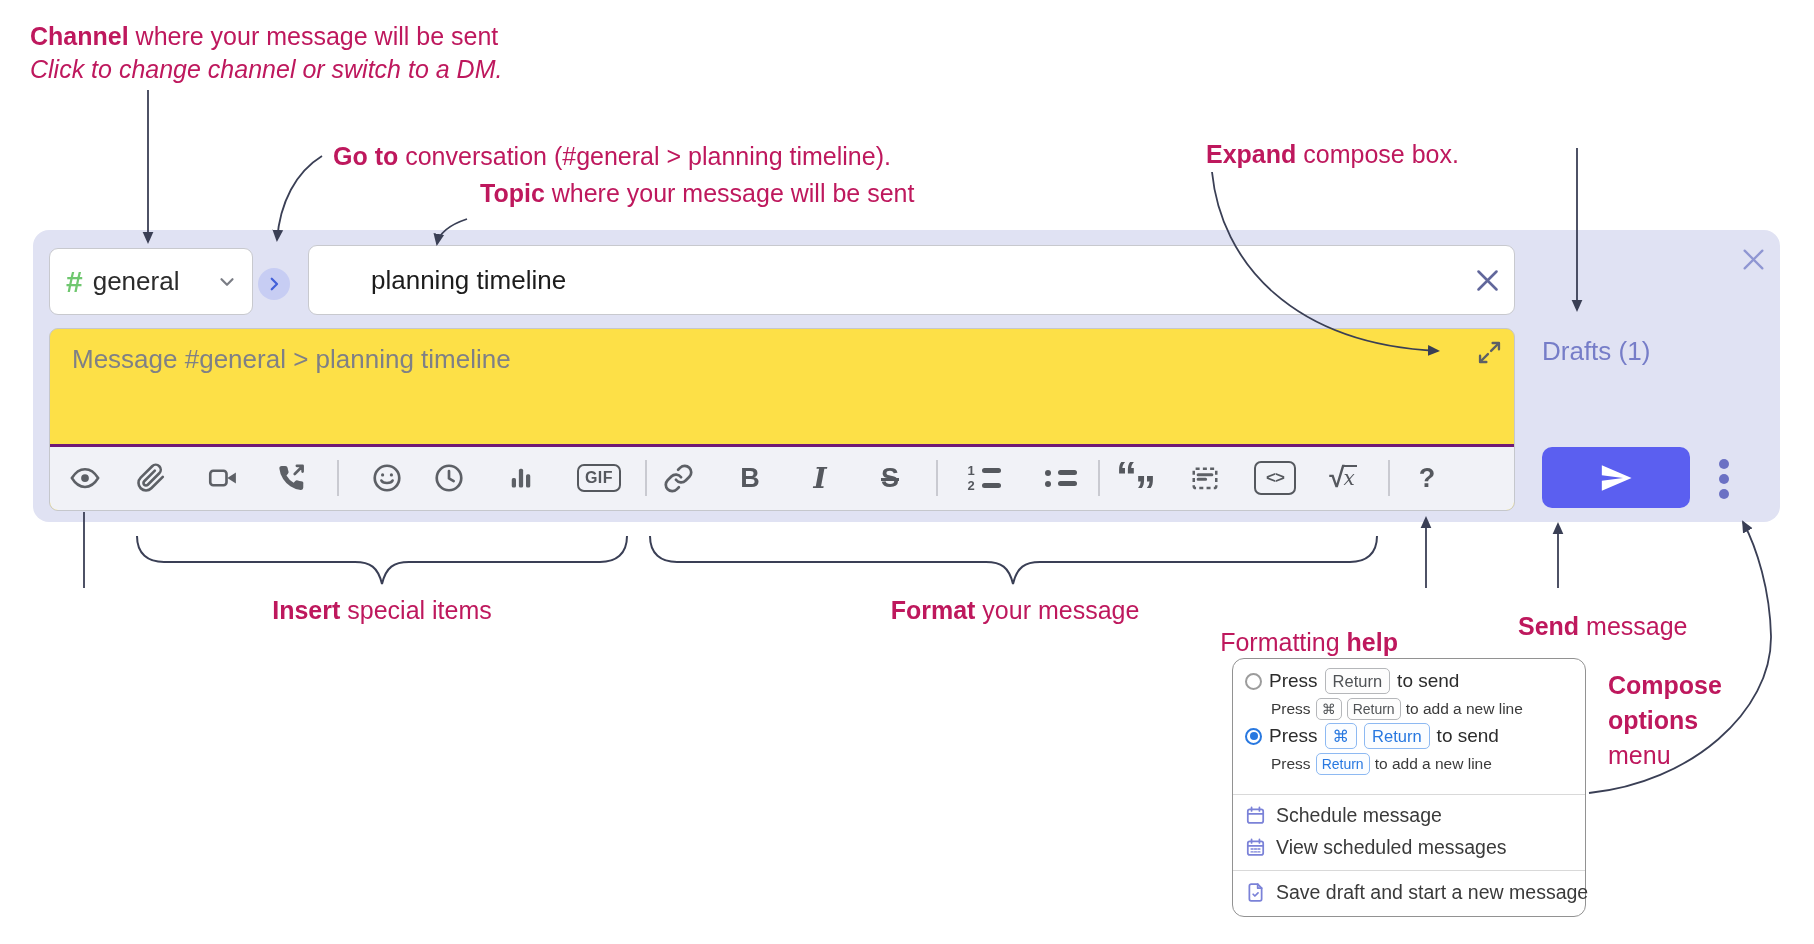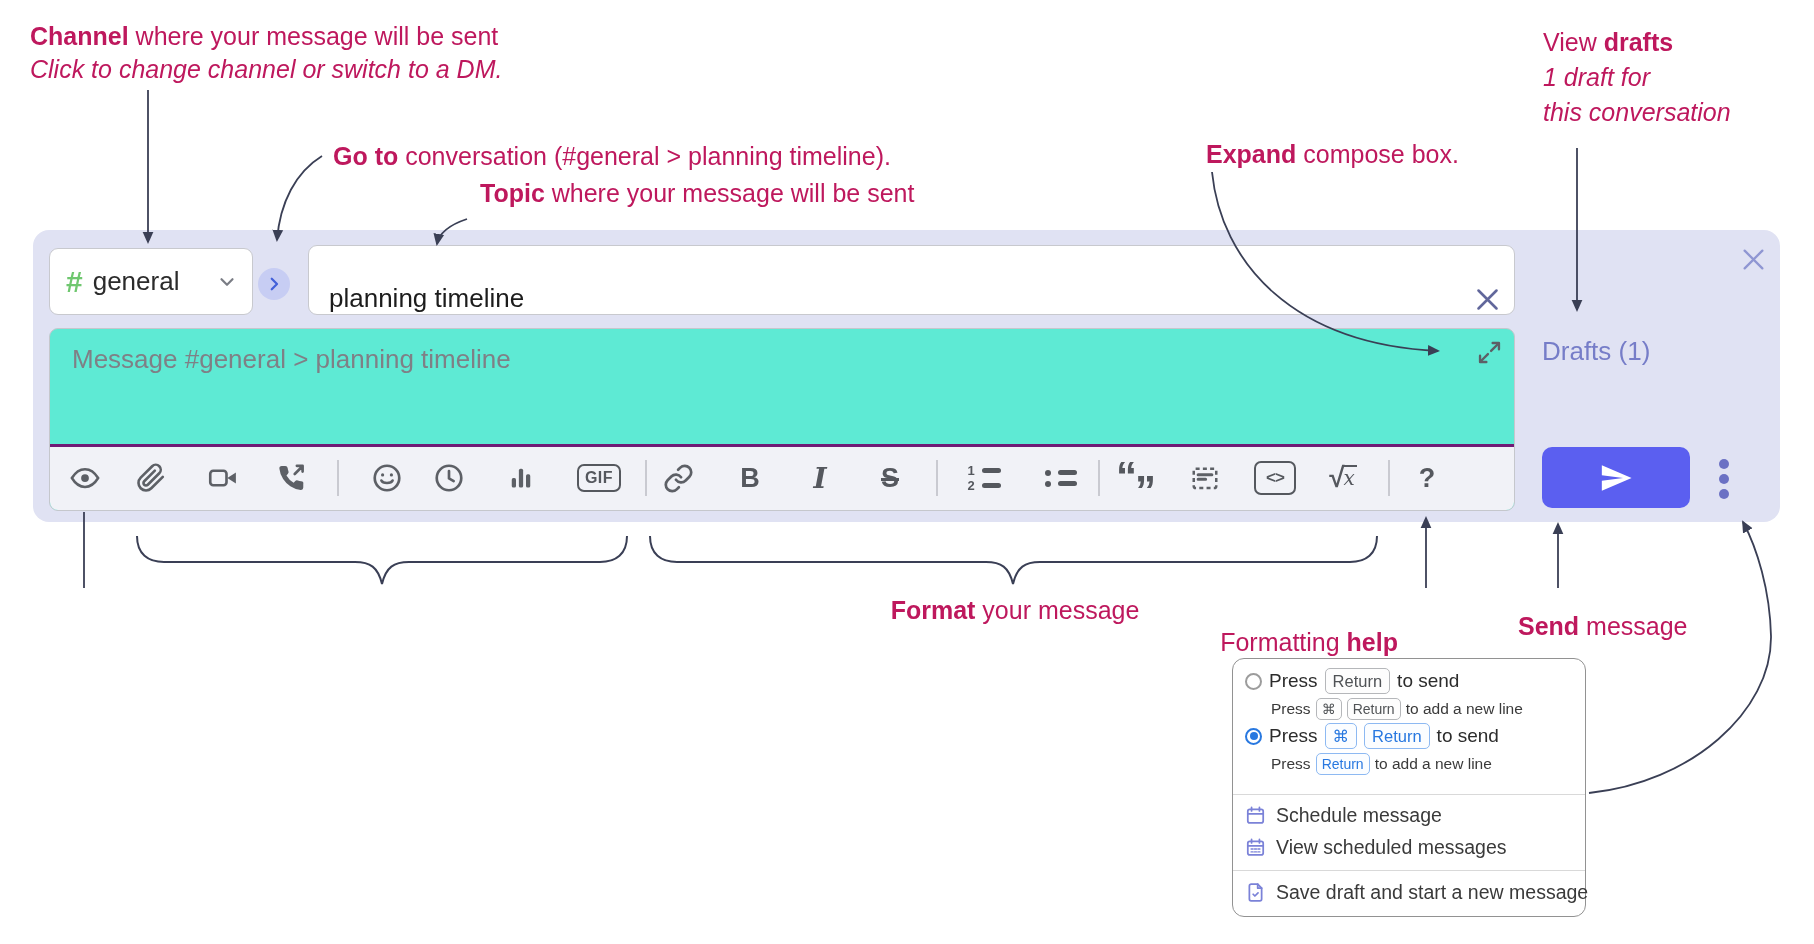--- a/index.html
+++ b/index.html
@@ -14,27 +14,27 @@
   
   .compose{position:absolute;left:33px;top:230px;width:1747px;height:292px;
            background:#e0e2f3;border-radius:16px;}
   .whitebox{background:#fff;border:1.5px solid #c8c9ce;border-radius:9px;box-sizing:border-box;}
   .channel-btn{position:absolute;left:16px;top:18px;width:204px;height:67px;
                display:flex;align-items:center;padding:0 14px 0 16px;cursor:pointer;}
   .hash{color:#6fc76f;font-size:30px;font-weight:700;margin-right:10px;}
   .chan-label{font-size:26px;color:#2b2b2b;flex:1;}
   .goto-btn{position:absolute;left:225px;top:38px;width:32px;height:32px;border-radius:50%;
             background:#c7cdf3;display:flex;align-items:center;justify-content:center;cursor:pointer;}
-  .topic-field{position:absolute;left:275px;top:15px;width:1207px;height:70px;display:flex;align-items:flex-end;}
+  .topic-field{position:absolute;left:275px;top:15px;width:1207px;height:70px;display:flex;align-items:center;padding-left:42px;}
   .topic-field input{border:none;outline:none;background:transparent;flex:1;
                      font-family:inherit;font-size:26px;color:#1c1c1c;padding:0 0 0 20px;}
   .clear-x{width:30px;height:30px;margin-right:12px;display:flex;align-items:center;justify-content:center;cursor:pointer;}
   .close-x{position:absolute;left:1708px;top:17px;width:26px;height:26px;cursor:pointer;}
   .msg-area{position:absolute;left:16px;top:98px;width:1466px;height:183px;
-            background:#5eead4;border:1.5px solid #c5c7cc;border-radius:9px;box-sizing:border-box;}
+            background:#fde047;border:1.5px solid #c5c7cc;border-radius:9px;box-sizing:border-box;}
   .msg-area input{position:absolute;left:20px;top:14px;width:1380px;border:none;outline:none;
                   font-family:inherit;font-size:26px;color:#1c1c1c;background:transparent;}
   .msg-area input::placeholder{color:#7f8086;opacity:1;}
   .expand-btn{position:absolute;right:10px;top:10px;width:28px;height:28px;cursor:pointer;}
   .toolbar{position:absolute;left:0;bottom:0;width:100%;height:63px;background:#f1f2f7;
            border-top:3px solid #701a75;border-radius:0 0 8px 8px;}
   .tool{position:absolute;top:31px;transform:translate(-50%,-50%);width:46px;height:48px;
         display:flex;align-items:center;justify-content:center;cursor:pointer;color:#5d6066;}
   .tdiv{position:absolute;top:13px;width:2px;height:36px;background:#c9cad1;}
   .tool .txt{font-size:27px;font-weight:700;color:#55585e;}
@@ -94,40 +94,43 @@
   </div>
 
   <div class="ann" style="left:1206px;top:138px;">
     <b>Expand</b><span> compose box.</span>
   </div>
 
   <div class="ann" style="left:480px;top:177px;">
     <b>Topic</b><span> where your message will be sent</span>
   </div>
 
-  <div class="ann" style="left:1543px;top:25px;line-height:35px;">
-    <div><span>View </span><b>drafts</b></div>
-    <div class="it">1 draft for</div>
-    <div class="it">this conversation</div>
-  </div>
-
-
+
+
+  <div class="ann center" style="left:382px;top:594px;">
+    <b>Insert</b><span> special items</span>
+  </div>
 
   <div class="ann center" style="left:1015px;top:594px;">
     <b>Format</b><span> your message</span>
   </div>
 
   <div class="ann rightal" style="left:1398px;top:594px;margin-top:32px;">
     <span>Formatting </span><b>help</b>
   </div>
 
   <div class="ann" style="left:1518px;top:594px;margin-top:16px;">
     <b>Send</b><span> message</span>
   </div>
 
+  <div class="ann" style="left:1608px;top:668px;line-height:35px;">
+    <div><b>Compose</b></div>
+    <div><b>options</b></div>
+    <div>menu</div>
+  </div>
 
   <div class="compose">
 
     <div class="channel-btn whitebox">
       <span class="hash">#</span>
       <span class="chan-label">general</span>
       <svg width="22" height="22" viewBox="0 0 24 24">
         <path d="M6 9l6 6 6-6" fill="none" stroke="#7a7d85" stroke-width="2.4" stroke-linecap="round" stroke-linejoin="round"></path>
       </svg>
     </div>

